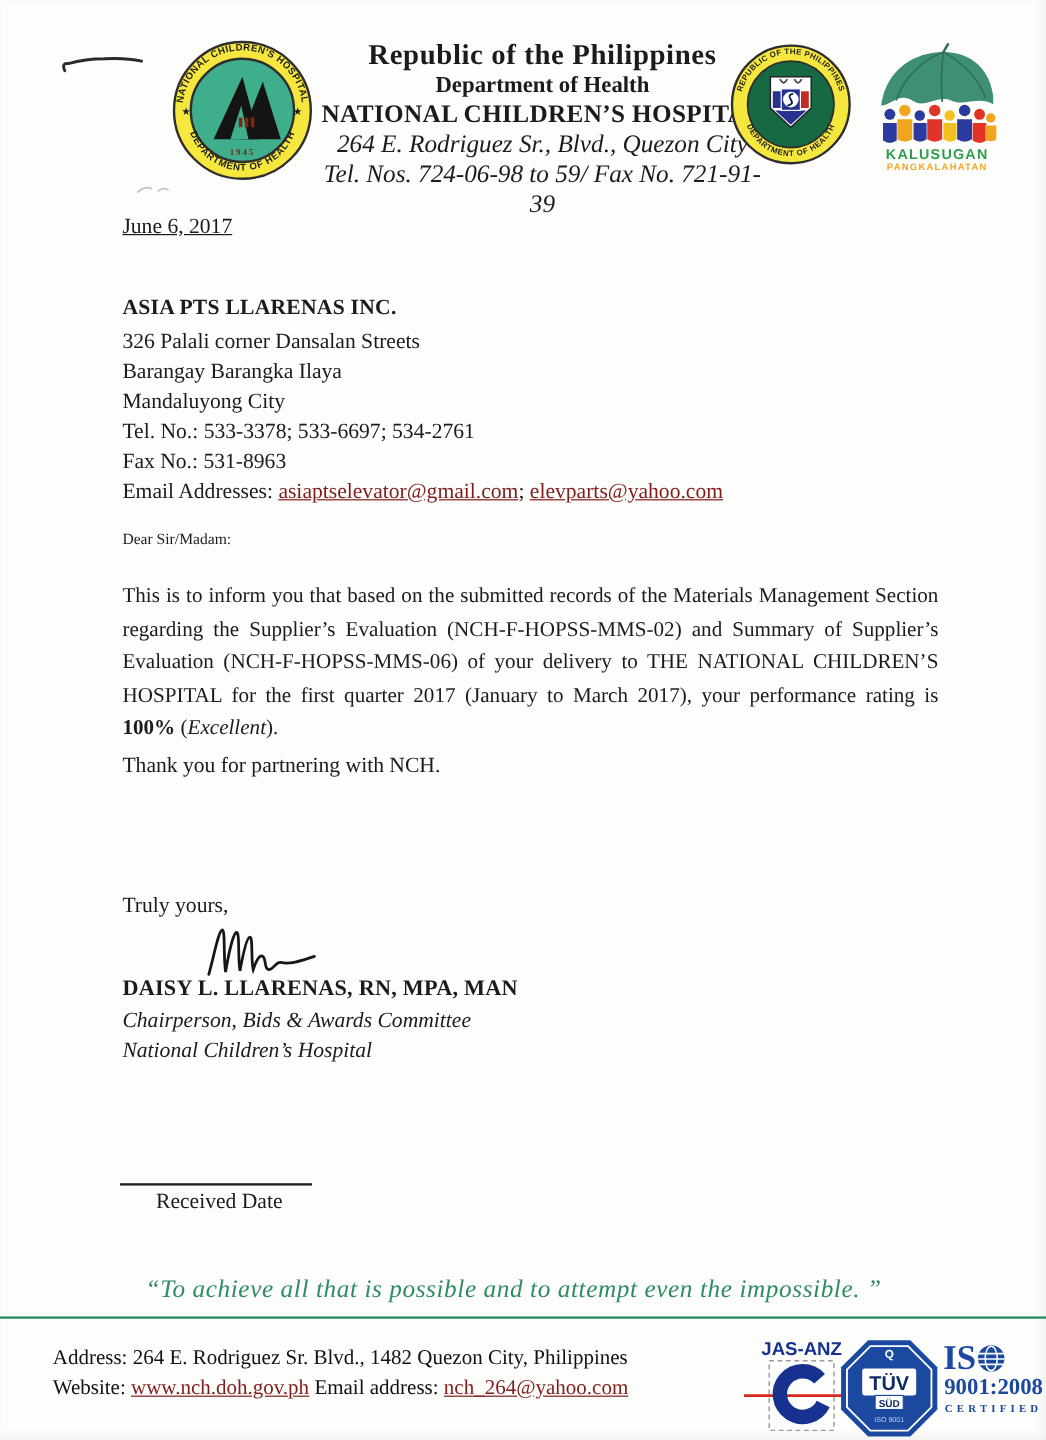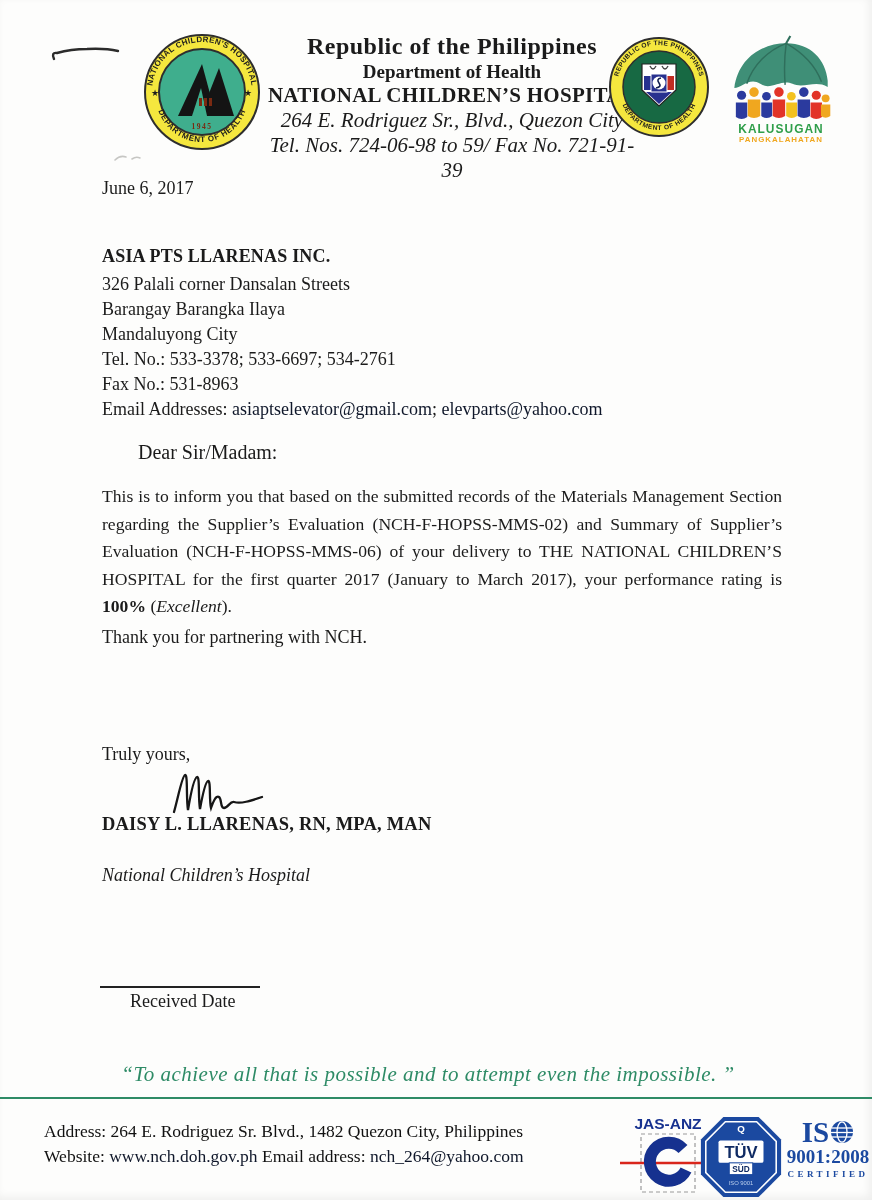--- a/index.html
+++ b/index.html
@@ -16,46 +16,46 @@
   .head-text { left:262px; top:33px; width:380px; text-align:center; }
   .head-republic { font-size:24px; font-weight:bold; line-height:27px; letter-spacing:.5px; }
   .head-dept { font-size:19px; font-weight:bold; line-height:23px; }
   .head-hosp { font-size:21px; font-weight:bold; line-height:25px; letter-spacing:.3px; }
   .head-street, .head-tel { font-size:21px; font-style:italic; line-height:25px; }
   .nch-seal { left:142px; top:32px; }
   .doh-seal { left:608px; top:36px; }
   .kp-logo  { left:730px; top:34px; }
 
   
-  .date { left:102px; top:178px; font-size:18px; }
+  .date { left:102px; top:178px; font-size:18px;text-decoration:underline; }
   .recipient { left:102px; top:246px; font-size:18px; font-weight:bold; letter-spacing:.2px; }
   .addr { left:102px; top:272px; font-size:18px; line-height:25px; }
-  .salutation { left:102px; top:441px; font-size:20px;margin-left:36px; }
+  .salutation { left:102px; top:441px; font-size:13px; }
   .bodypara { left:102px; top:483px; width:680px; font-size:17.6px; line-height:27.6px; text-align:justify; }
   .thanks { left:102px; top:627px; font-size:18px; }
   .closing { left:102px; top:744px; font-size:18px; }
   .signature-wrap { left:168px; top:768px; }
   .signer { left:102px; top:814px; font-size:18.5px; font-weight:bold; letter-spacing:.2px; }
   .signer-title { left:102px; top:840px; font-size:18px; font-style:italic; }
   .signer-org { left:102px; top:865px; font-size:18px; font-style:italic; }
   .received { left:100px; top:986px; width:200px; }
   .received-line { width:160px; border-top:2px solid #222; }
   .received-label { font-size:18px; padding-left:30px; margin-top:3px; }
 
-  a.doclink { color:#0f172a; cursor:pointer; }
+  a.doclink { color:#7f1d1d; text-decoration:underline; cursor:pointer; }
 
   
   .quote { left:0; top:1062px; width:856px; text-align:center;
            font-size:21px; font-style:italic; color:#2e8b66; letter-spacing:.5px; }
   .green-line { left:0; top:1097px; width:872px; border-top:2px solid #2e8b66; }
   .contact { left:44px; top:1119px; font-size:17.5px; line-height:24.8px; color:#111; }
   .jas-logo { left:620px; top:1115px; }
   .tuv-logo { left:697px; top:1113px; }
   .iso-block { left:786px; top:1118px; width:84px; text-align:center; color:#1b49a0; }
-  .iso-top { font-size:29px; font-weight:bold; line-height:28px; display:flex; align-items:center; justify-content:center; gap:1px; }
+  .iso-top { font-size:29px; font-weight:bold; line-height:28px; display:flex; align-items:center; justify-content:flex-start; gap:1px; }
   .iso-num { font-size:19px; font-weight:bold; line-height:21px; }
   .iso-cert { font-size:9px; font-weight:bold; letter-spacing:3.5px; line-height:14px; }
 
   .pen-stroke { left:50px; top:46px; }
   .pencil-mark { left:112px; top:152px; opacity:.55; }
 </style>
 </head>
 <body>
 
 <div class="page">
@@ -190,20 +190,21 @@
 
   <div class="abs thanks">Thank you for partnering with NCH.</div>
 
   <div class="abs closing">Truly yours,</div>
 
   <svg class="abs signature-wrap" width="112" height="50" viewBox="0 0 112 50">
     <path d="M6,44 C10,30 14,8 17,7 C20,6 18,30 20,42 C22,30 26,10 29,9 C32,8 30,30 32,41 C34,30 37,14 40,13 C43,12 41,32 43,40 C45,34 48,27 51,29 C54,31 52,40 56,40 C60,40 62,33 66,34 C73,36 82,33 94,29" fill="none" stroke="#161616" stroke-width="2.3" stroke-linecap="round"></path>
   </svg>
 
   <div class="abs signer">DAISY L. LLARENAS, RN, MPA, MAN</div>
+  <div class="abs signer-title">Chairperson, Bids &amp; Awards Committee</div>
   <div class="abs signer-org">National Children’s Hospital</div>
 
   <div class="abs received">
     <div class="received-line"></div>
     <div class="received-label">Received Date</div>
   </div>
 
   <div class="abs quote">“To achieve all that is possible and to attempt even the impossible. ”</div>
   <div class="abs green-line"></div>
 

